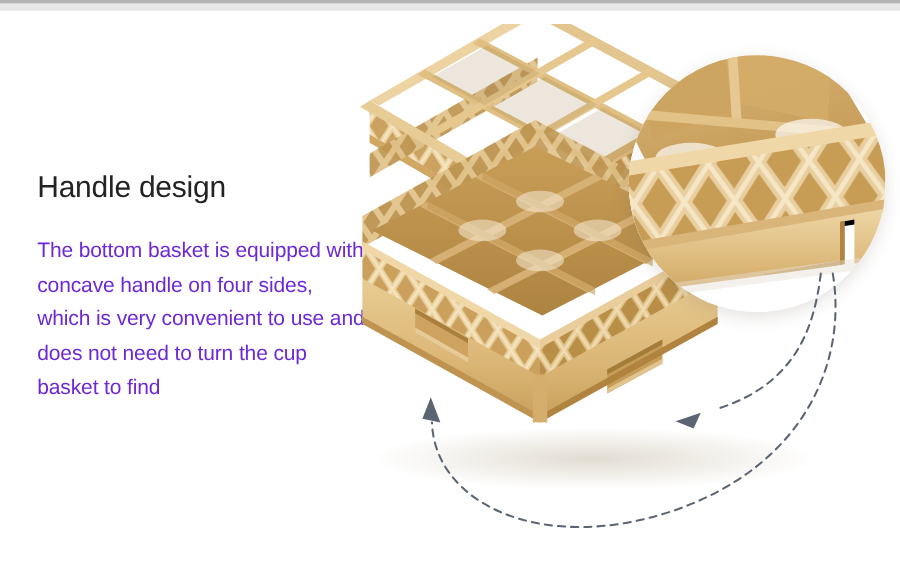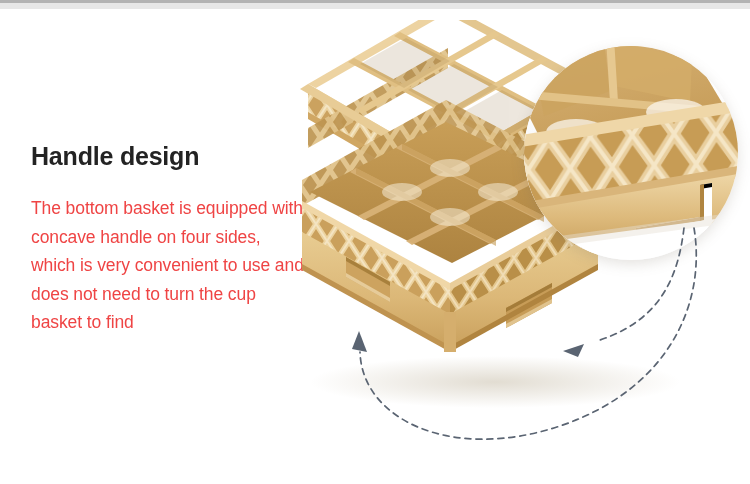--- a/index.html
+++ b/index.html
@@ -26,29 +26,29 @@
     position:absolute;left:0;top:3px;width:750px;height:6px;
     background:#e7e7e7;
   }
 
   
   #textblock{
     position:absolute;left:31px;top:140px;width:275px;
   }
   #heading{
     font-size:25px;
-    font-weight:bold;
+    font-weight:normal;
     color:#232323;
     letter-spacing:-0.2px;
     line-height:32px;
     margin:0 0 22px 0;
   }
   #body-copy{
     font-size:17.5px;
-    color:#ef4444;
+    color:#6d28d9;
     line-height:28.5px;
     margin:0;
     letter-spacing:-0.1px;
   }
 
   
   #art{
     position:absolute;left:250px;top:20px;width:500px;height:464px;
   }
   #art svg{display:block;width:500px;height:464px;}

